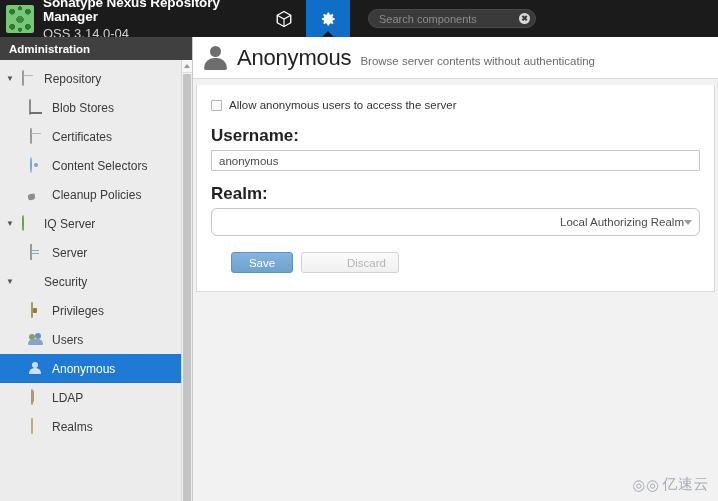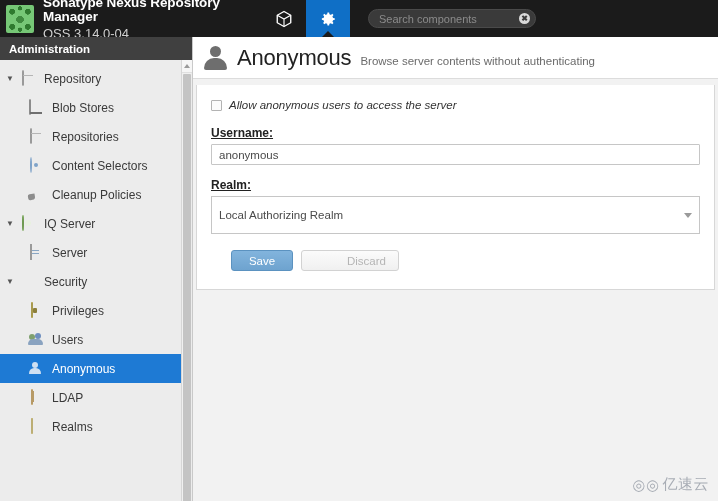--- a/index.html
+++ b/index.html
@@ -517,56 +517,55 @@
     background: #fbfbfb;
     border-radius: 1px;
     margin-right: 7px;
     flex: 0 0 auto;
     cursor: pointer;
     box-sizing: border-box;
   }
   .chk-label {
     font-size: 11.5px;
     color: #333333;
-    font-style: italic;
   }
   .field-label {
-    font-size: 12px;
+    font-size: 17px;
     font-weight: bold;
     color: #222222;
     margin-bottom: 4px;
     display: block;
-    text-decoration: underline;
   }
   .text-input {
     width: 100%;
     height: 21px;
     border: 1px solid #c6c6c6;
     background: #ffffff;
     font-family: "Liberation Sans", sans-serif;
     font-size: 11.5px;
     color: #4a4a4a;
     padding: 0 7px;
     box-sizing: border-box;
     border-radius: 1px;
     outline: none;
   }
   .field-gap { margin-bottom: 13px; }
   .select-wrap {
     position: relative;
     width: 100%;
-    height: 38px;
+    height: 28px;
     border: 1px solid #c6c6c6;
     background: #ffffff;
     box-sizing: border-box;
-    border-radius: 0;
+    border-radius: 6px;
     display: flex;
     align-items: center;
     padding: 0 7px;
     cursor: pointer;
+    text-align: right;
   }
   .select-value {
     font-size: 11.5px;
     color: #4a4a4a;
     flex: 1;
     white-space: nowrap;
     overflow: hidden;
   }
   .select-arrow {
     width: 0; height: 0;
@@ -671,21 +670,21 @@
         <span class="nav-label">Repository</span>
       </div>
 
       <div class="nav-item child">
         <span class="nav-icon"><span class="ic-blob"></span></span>
         <span class="nav-label">Blob Stores</span>
       </div>
 
       <div class="nav-item child">
         <span class="nav-icon"><span class="ic-db"></span></span>
-        <span class="nav-label">Repositories</span>
+        <span class="nav-label">Certificates</span>
       </div>
 
       <div class="nav-item child">
         <span class="nav-icon"><span class="ic-sel"></span></span>
         <span class="nav-label">Content Selectors</span>
       </div>
 
       <div class="nav-item child">
         <span class="nav-icon"><span class="ic-broom"></span></span>
         <span class="nav-label">Cleanup Policies</span>

